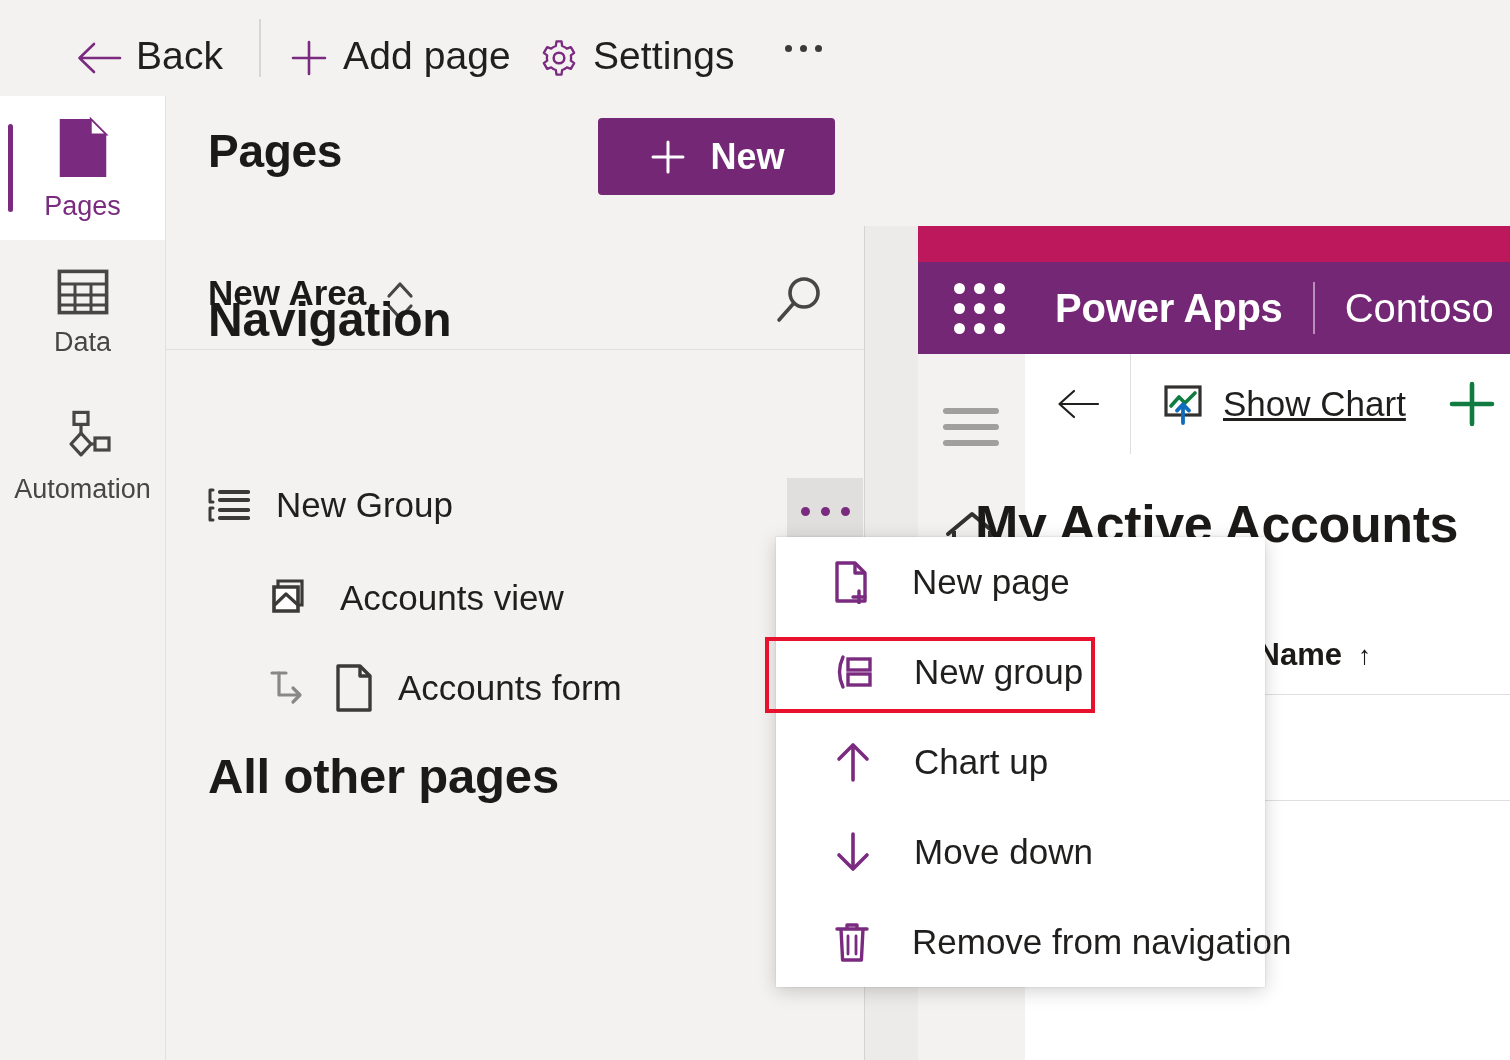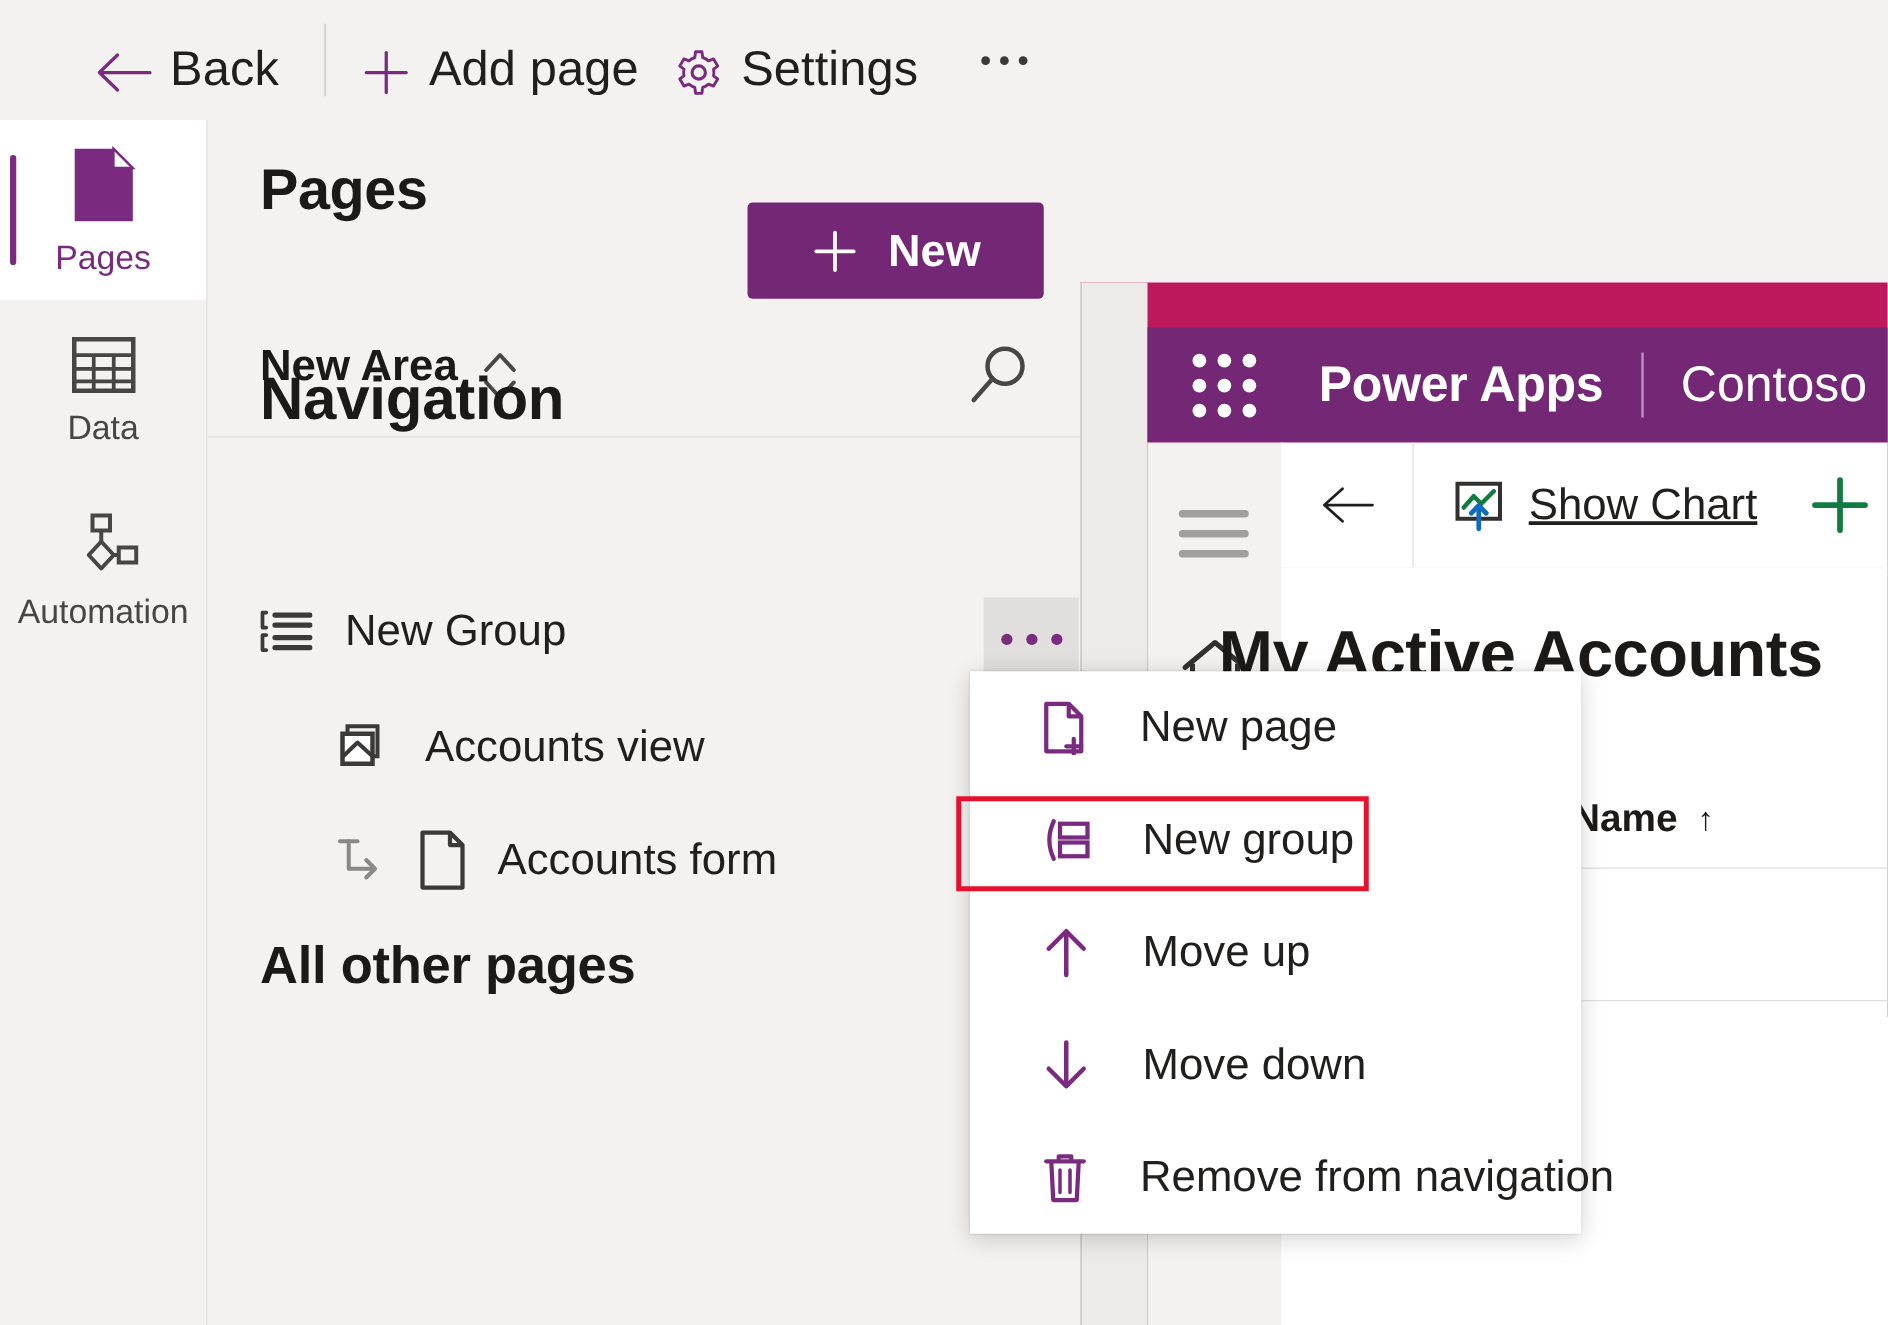--- a/index.html
+++ b/index.html
@@ -59,37 +59,37 @@
   }
   .pane-head{position:relative;height:157px;}
   .pane-title{
     position:absolute;left:42px;top:28px;font-size:46px;font-weight:700;
     color:#1b1a19;letter-spacing:-.3px;
   }
   .new-btn{
     position:absolute;left:432px;top:22px;width:237px;height:77px;
     background:#742774;border-radius:4px;color:#fff;
     display:flex;align-items:center;justify-content:center;gap:22px;
-    font-size:36px;font-weight:600;cursor:pointer;margin-top:44px;
+    font-size:36px;font-weight:600;cursor:pointer;
   }
   .area-row{
     position:relative;height:96px;border-bottom:1px solid #e1dfdd;
   }
   .area-name{
     position:absolute;left:42px;top:20px;font-size:35px;font-weight:600;color:#1b1a19;text-align:center;
   }
   .area-chev{position:absolute;left:217px;top:24px;cursor:pointer;}
   .search-btn{position:absolute;left:608px;top:20px;cursor:pointer;}
 
   .nav-title{
     position:absolute;left:42px;top:196px;font-size:48px;font-weight:600;
     color:#1b1a19;letter-spacing:-.2px;
   }
   .other-title{
-    position:absolute;left:42px;top:652px;font-size:42px;font-weight:600;
+    position:absolute;left:42px;top:652px;font-size:49px;font-weight:600;
     color:#1b1a19;letter-spacing:-.2px;
   }
 
   .tree-row{
     position:absolute;left:0;width:700px;height:74px;display:flex;align-items:center;
     cursor:pointer;
   }
   .tree-row .tlabel{font-size:35px;color:#201f1e;}
   .row-more{
     position:absolute;left:621px;top:382px;width:76px;height:66px;
@@ -428,21 +428,21 @@
       <span class="cl">New group</span>
     </div>
 
     <div class="ctx-item">
       <span class="ico">
         <svg width="42" height="44" viewBox="0 0 21 22" fill="none">
           <path d="M10.5 20 V3" stroke="#7a2b7f" stroke-width="1.8" stroke-linecap="round"></path>
           <path d="M3.5 9.5 L10.5 2.5 L17.5 9.5" stroke="#7a2b7f" stroke-width="1.8" stroke-linecap="round" stroke-linejoin="round"></path>
         </svg>
       </span>
-      <span class="cl">Move up</span>
+      <span class="cl">Chart up</span>
     </div>
 
     <div class="ctx-item">
       <span class="ico">
         <svg width="42" height="44" viewBox="0 0 21 22" fill="none">
           <path d="M10.5 2 V19" stroke="#7a2b7f" stroke-width="1.8" stroke-linecap="round"></path>
           <path d="M3.5 12.5 L10.5 19.5 L17.5 12.5" stroke="#7a2b7f" stroke-width="1.8" stroke-linecap="round" stroke-linejoin="round"></path>
         </svg>
       </span>
       <span class="cl">Move down</span>

